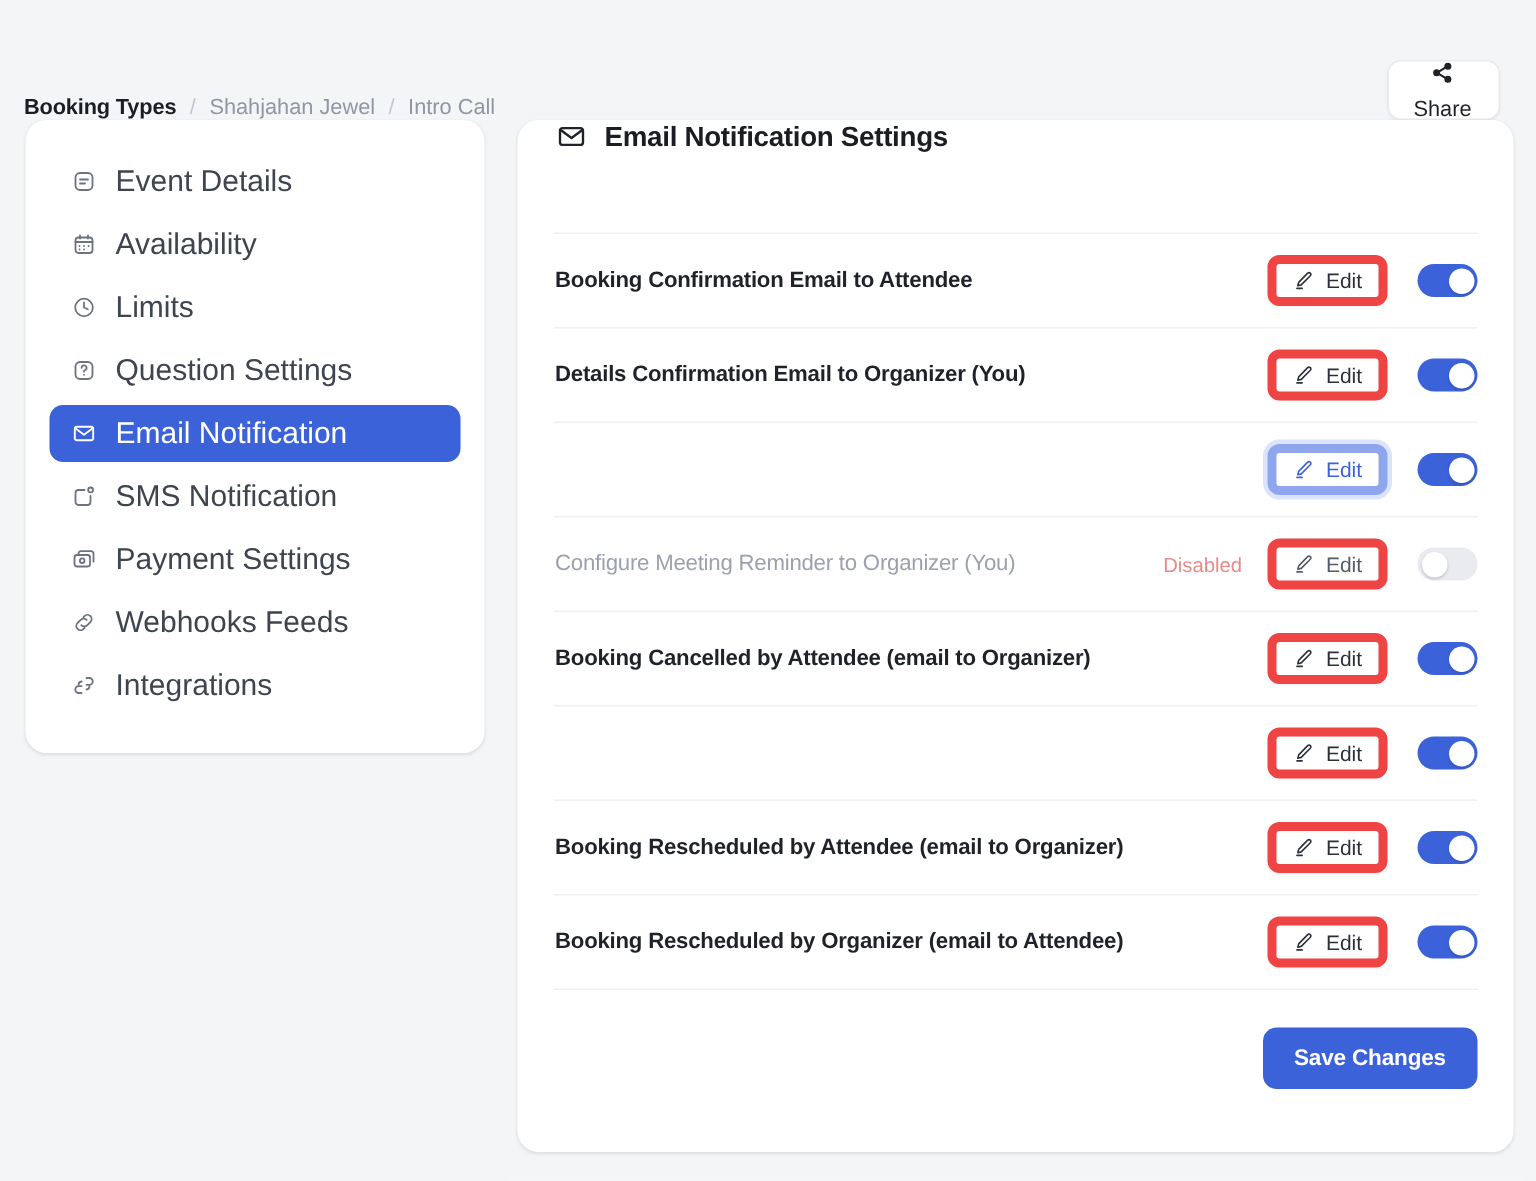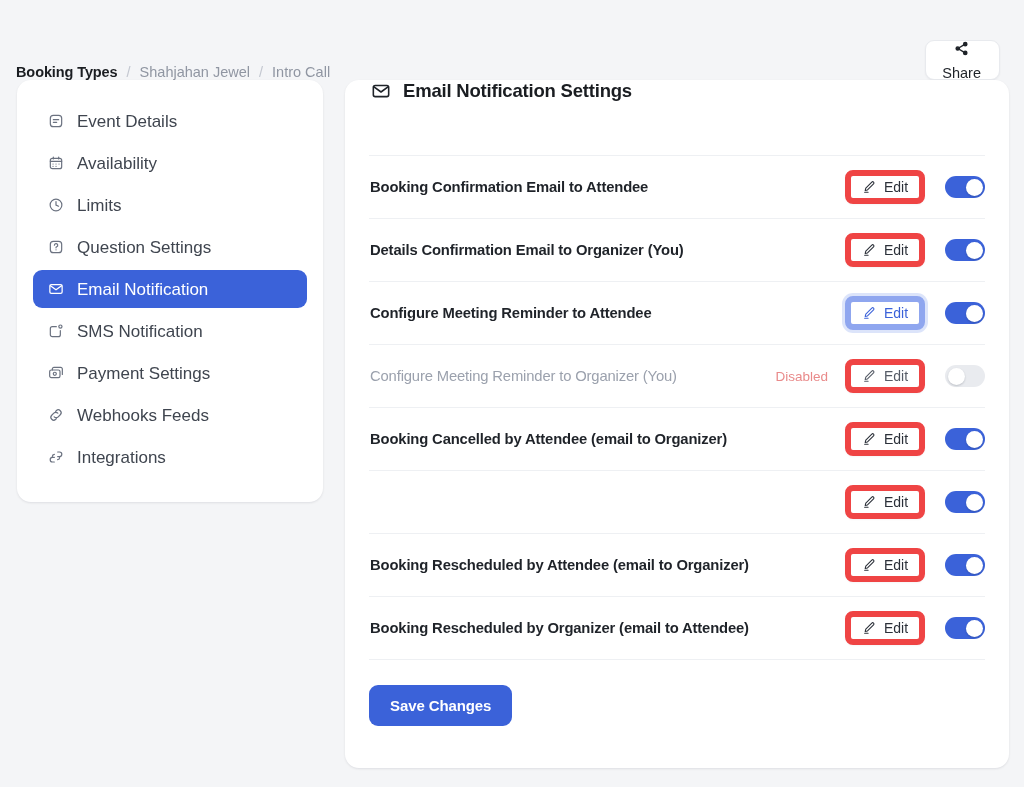--- a/index.html
+++ b/index.html
@@ -81,21 +81,21 @@
     box-shadow: 0 1px 3px rgba(16,24,40,0.06), 0 1px 2px rgba(16,24,40,0.04);
   }
 
   .nav-item {
     display: flex;
     align-items: center;
     gap: 13px;
     height: 38px;
     padding: 0 14px;
     border-radius: 9px;
-    font-size: 17px;
+    font-size: 20px;
     color: #3f454f;
     cursor: pointer;
     margin-bottom: 4px;
   }
   .nav-item:last-child { margin-bottom: 0; }
   .nav-item.active {
     background: #3b62d9;
     color: #ffffff;
     font-weight: 500;
   }
@@ -226,20 +226,21 @@
     border-radius: 50%;
     background: #ffffff;
     box-shadow: 0 1px 2px rgba(16,24,40,0.2);
   }
   .toggle.off { background: #e9ebef; }
   .toggle.off .knob { left: 2.5px; }
 
   
   .main-footer {
     display: flex;
+    justify-content: flex-end;
     padding-top: 25px;
   }
   .save-btn {
     background: #3b62d9;
     color: #ffffff;
     border: none;
     border-radius: 9px;
     height: 41px;
     padding: 0 21px;
     font-size: 15px;
@@ -425,21 +426,20 @@
             </svg>
           </span>
           <span>Edit</span>
         </div>
         <div class="toggle">
             <span class="knob"></span>
           </div>
       </div>
 
       <div class="row">
-        <span class="row-label">Configure Meeting Reminder to Attendee</span>
         <div class="edit-btn focused">
           <span>
             <svg width="14" height="14" viewBox="0 0 24 24" fill="none" stroke="currentColor" stroke-width="1.8" stroke-linecap="round" stroke-linejoin="round">
               <path d="M16.8 3.6a2.1 2.1 0 0 1 3 3L9.4 17l-3.9 1 1-3.9z"></path>
               <line x1="4.5" y1="21" x2="10.5" y2="21"></line>
             </svg>
           </span>
           <span>Edit</span>
         </div>
         <div class="toggle">

